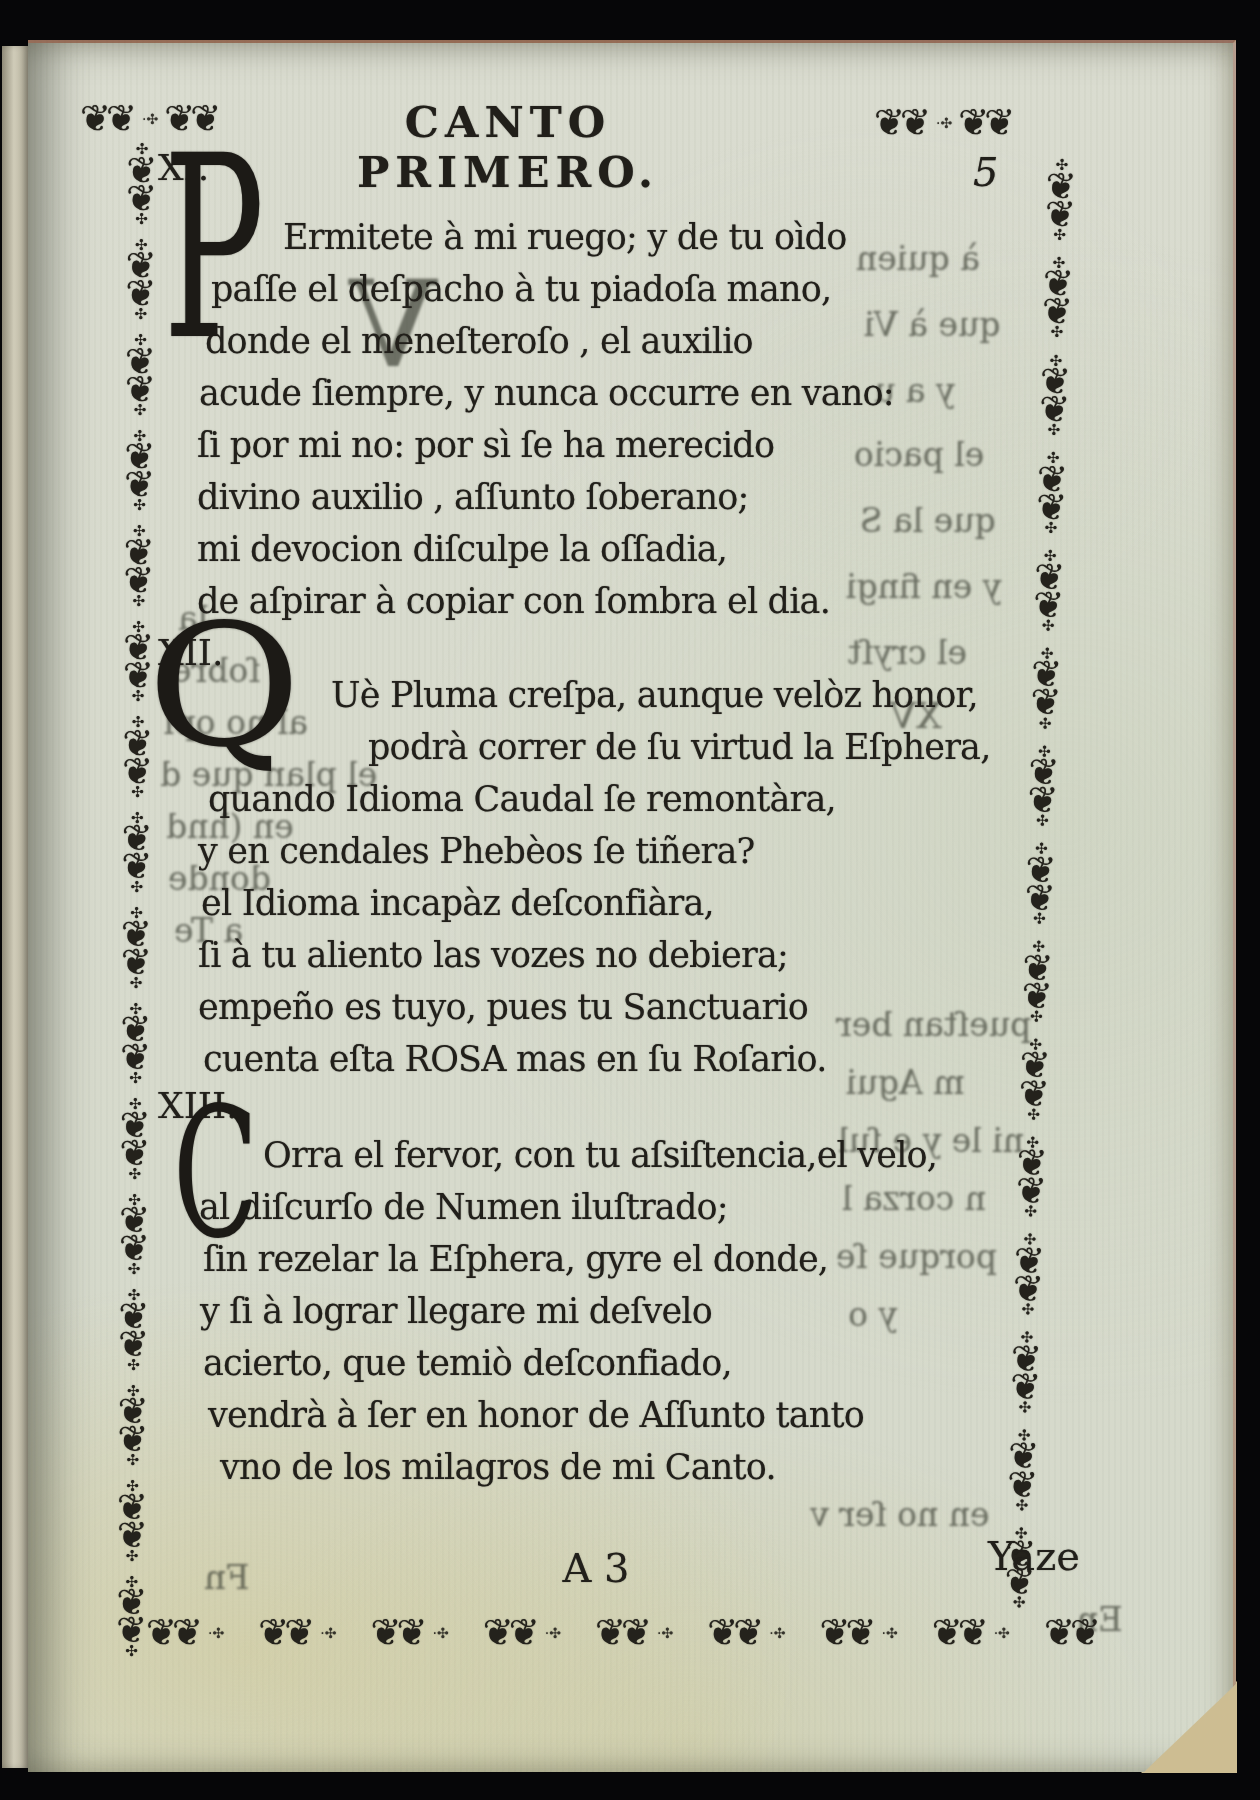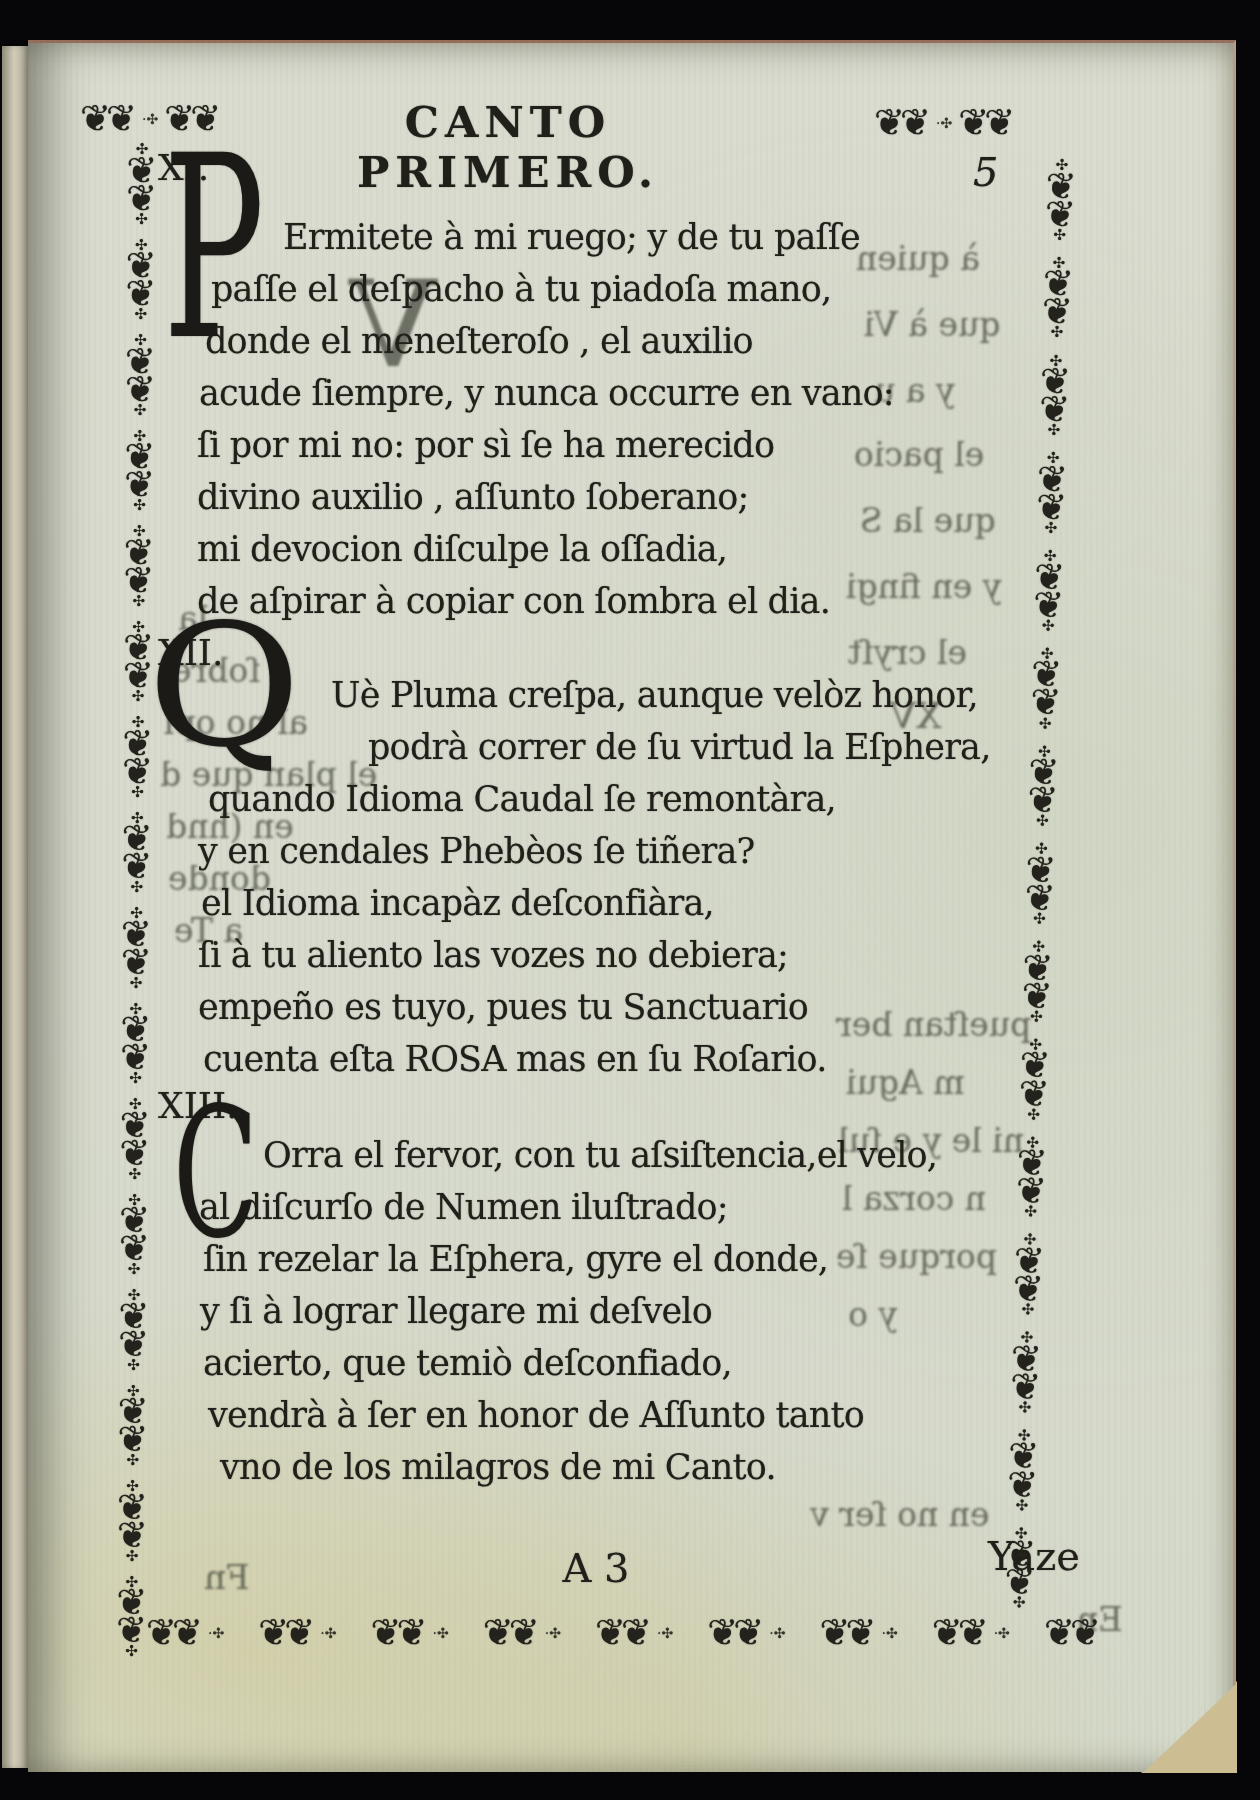--- a/index.html
+++ b/index.html
@@ -310,21 +310,21 @@
             <i class="fs">✣</i>
             <i class="fb">❦</i>
             <i class="fb">❦</i>
             <i class="fs">✣</i>
           </span>
         </div>
 
       <div class="heading h-xi">XI.</div>
       <section class="stanza s-xi">
         <span class="dropcap cap-p">P</span>
-        <div class="line" style="text-indent:90px">Ermitete à mi ruego; y de tu paſſe</div>
+        <div class="line" style="text-indent:90px">Ermitete à mi ruego; y de tu oìdo</div>
         <div class="line" style="text-indent:18px">paſſe el deſpacho à tu piadoſa mano,</div>
         <div class="line" style="text-indent:12px">donde el meneſteroſo , el auxilio</div>
         <div class="line" style="text-indent:6px">acude ſiempre, y nunca occurre en vano:</div>
         <div class="line" style="text-indent:4px">ſi por mi no: por sì ſe ha merecido</div>
         <div class="line" style="text-indent:4px">divino auxilio , aſſunto ſoberano;</div>
         <div class="line" style="text-indent:4px">mi devocion diſculpe la oſſadia,</div>
         <div class="line" style="text-indent:4px">de aſpirar  à copiar con ſombra el dia.</div>
       </section>
 
       <div class="heading h-xii">XII.</div>

